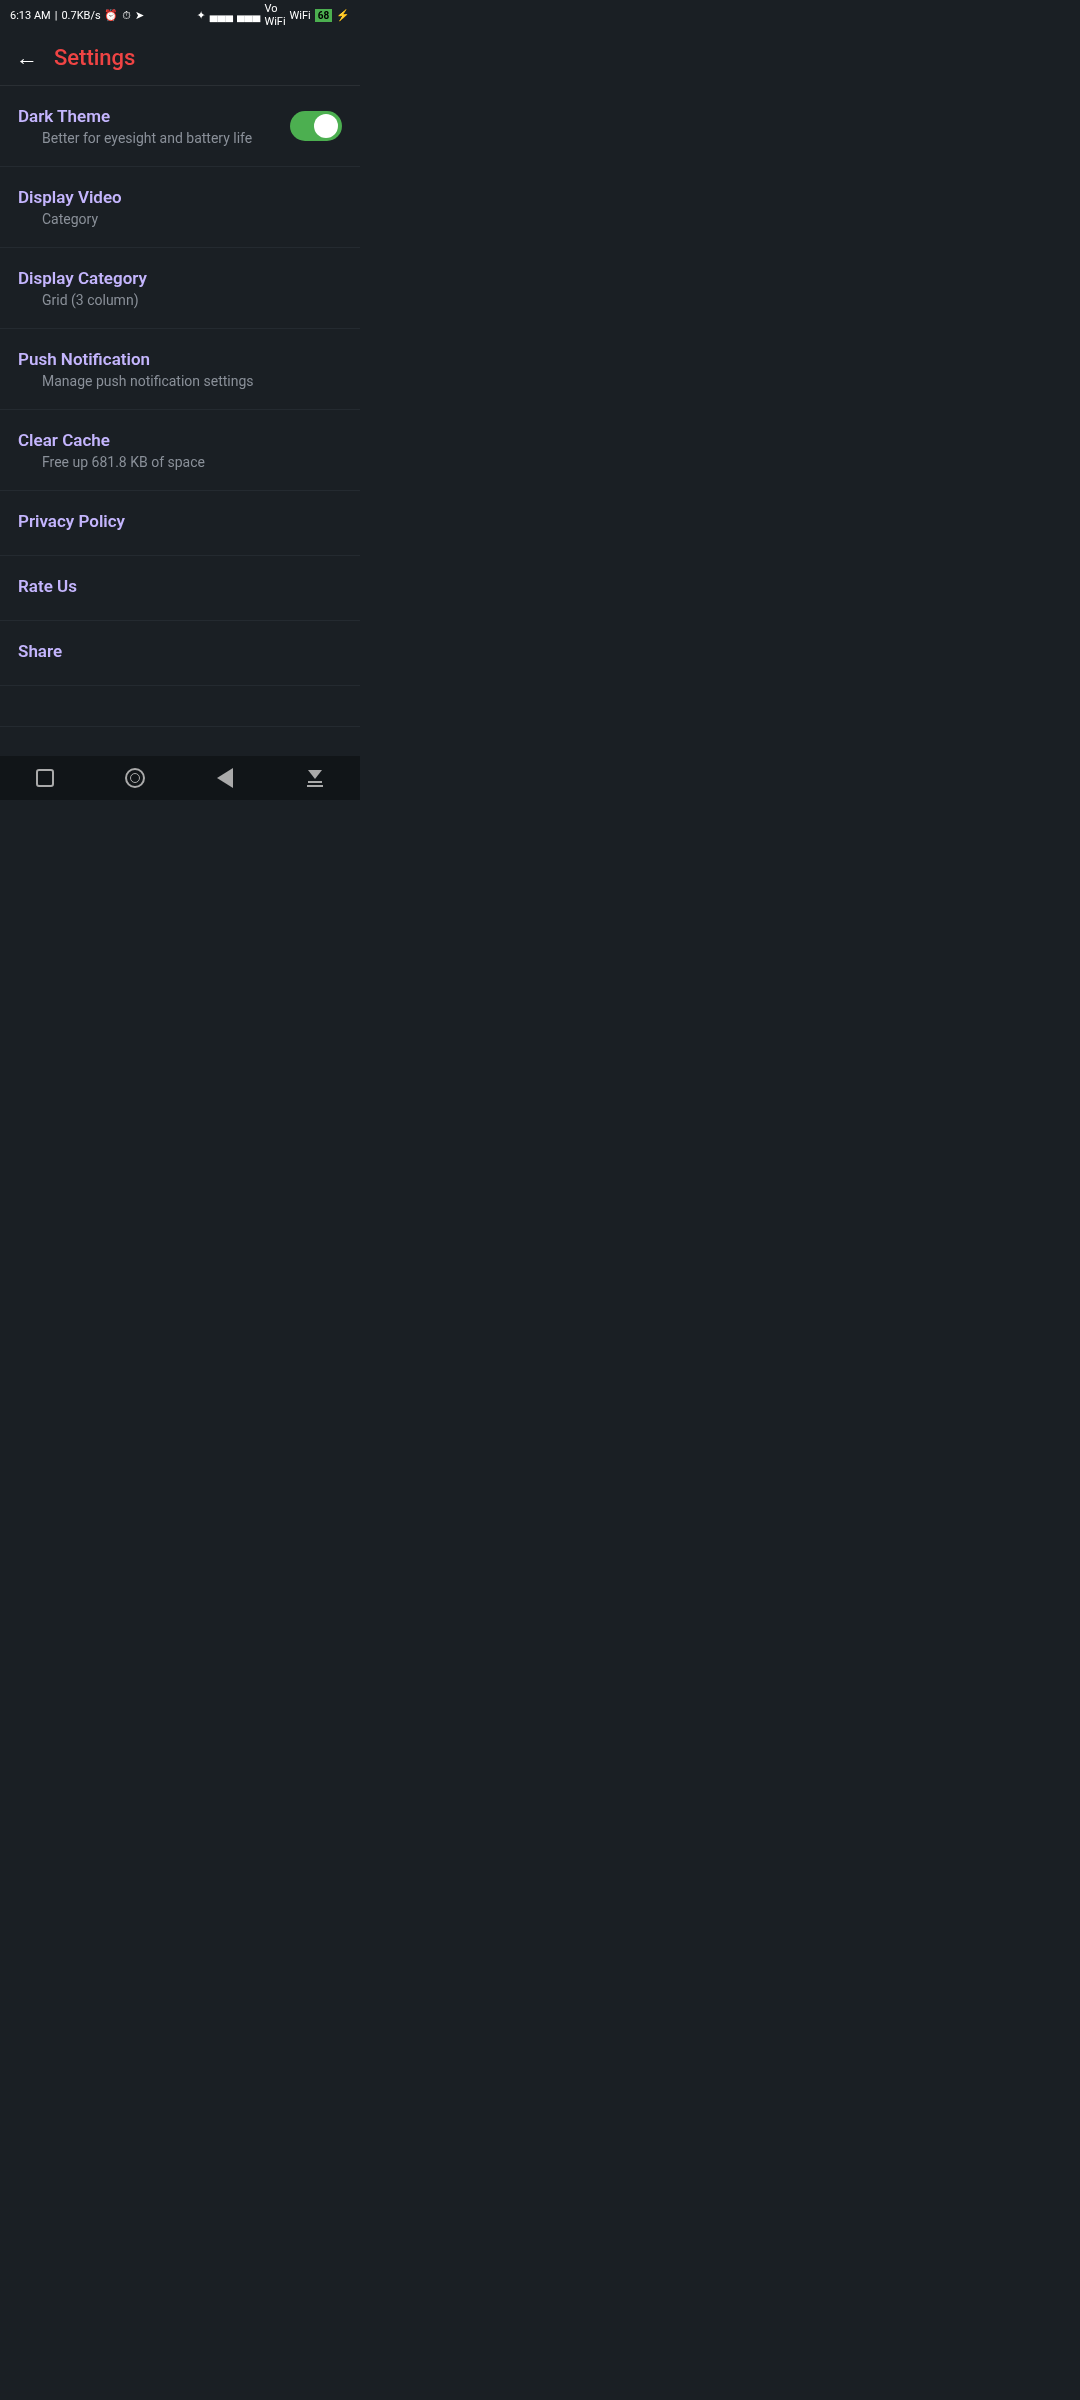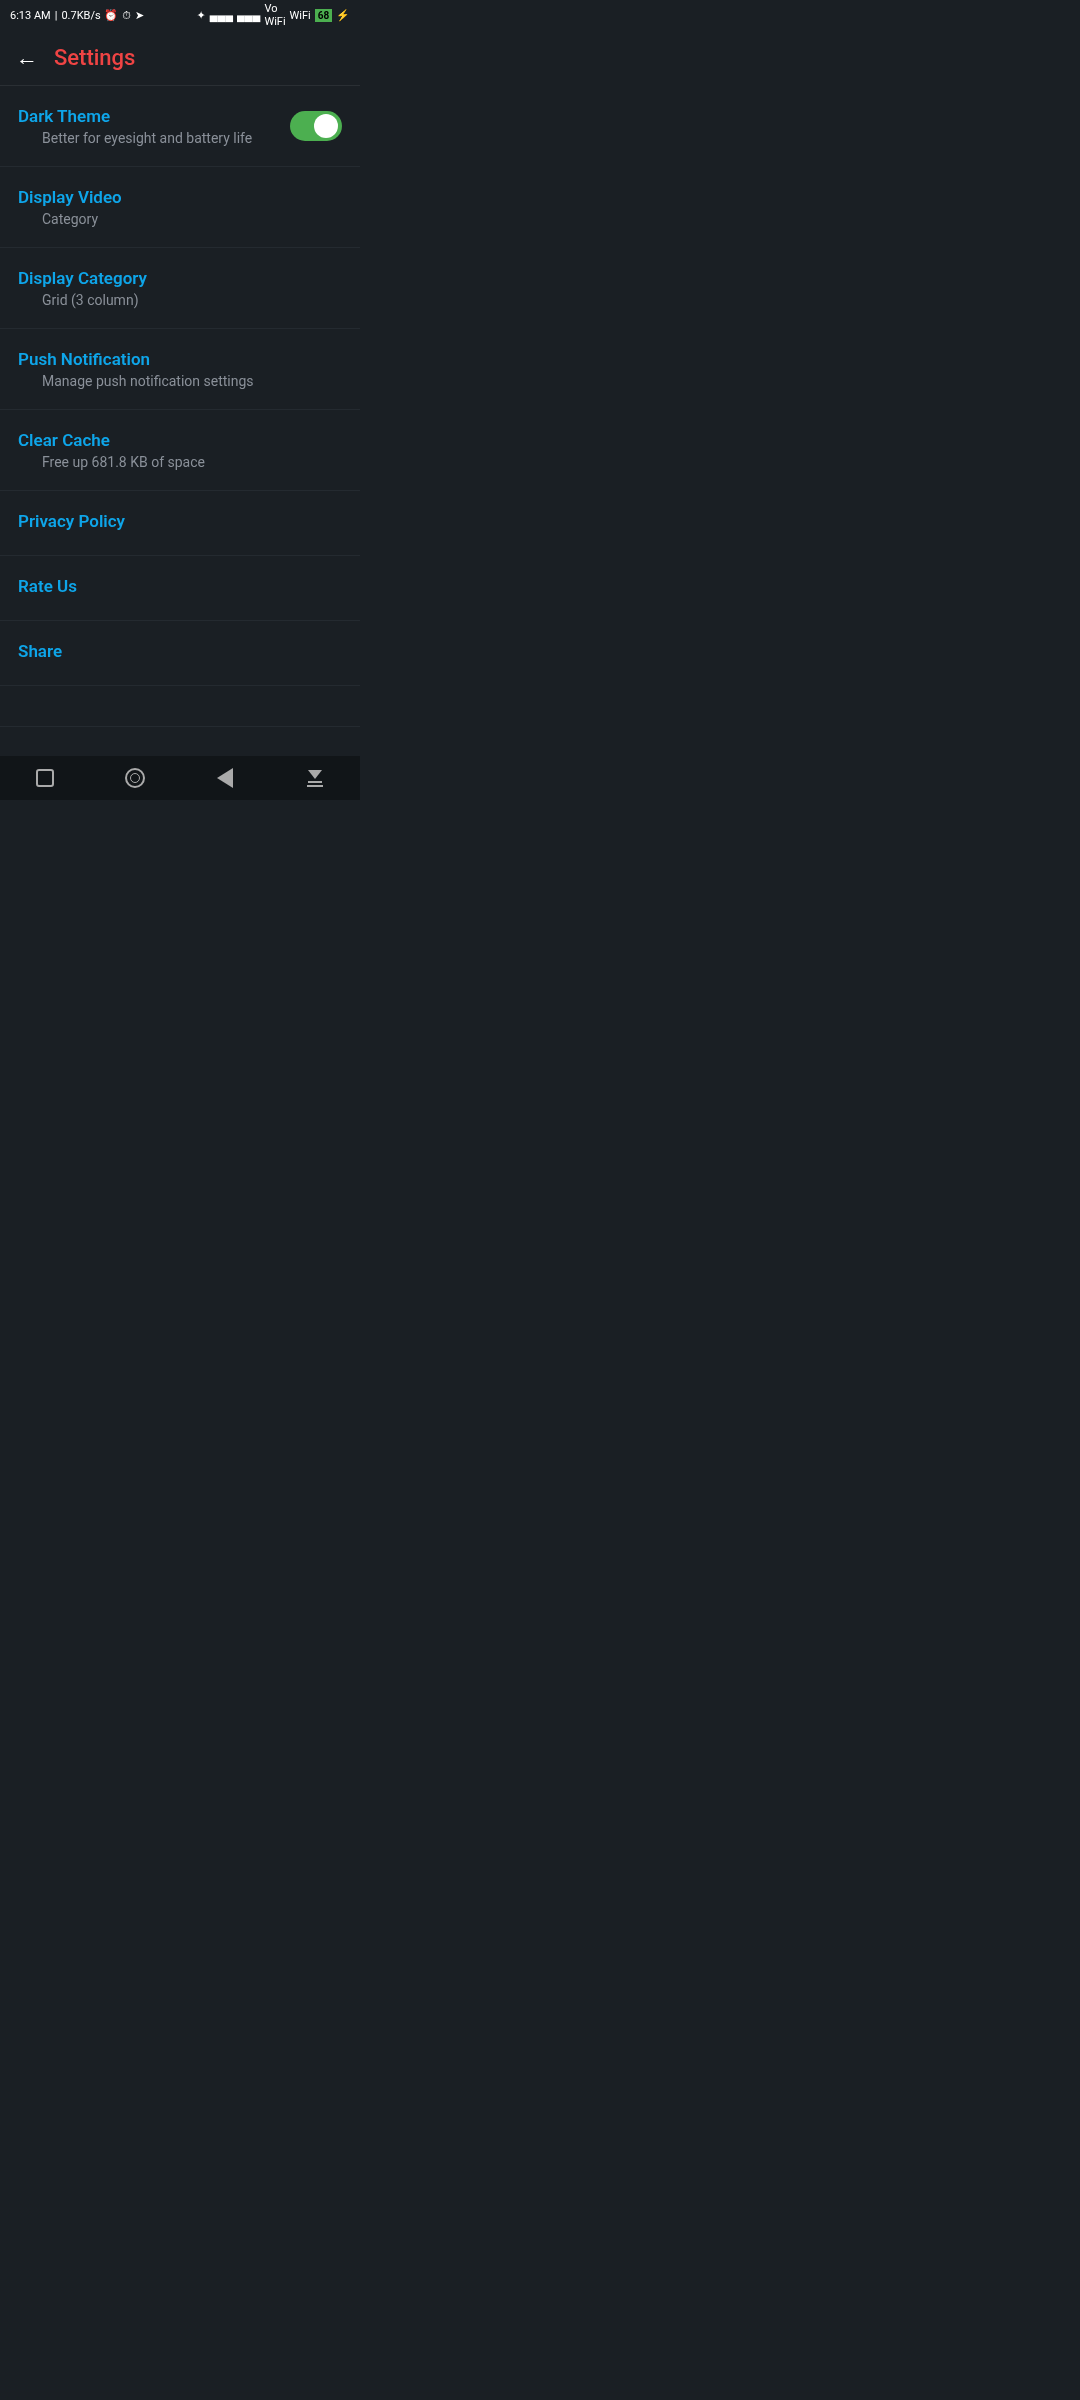--- a/index.html
+++ b/index.html
@@ -93,21 +93,21 @@
       cursor: pointer;
     }
 
     .item-text {
       flex: 1;
     }
 
     .item-title {
       font-size: 17px;
       font-weight: 600;
-      color: #0ea5e9;
+      color: #c4b5fd;
       margin-bottom: 4px;
     }
 
     .item-subtitle {
       font-size: 14px;
       color: #8a9099;
       font-weight: 400;
       margin-left: 24px;
     }
 

